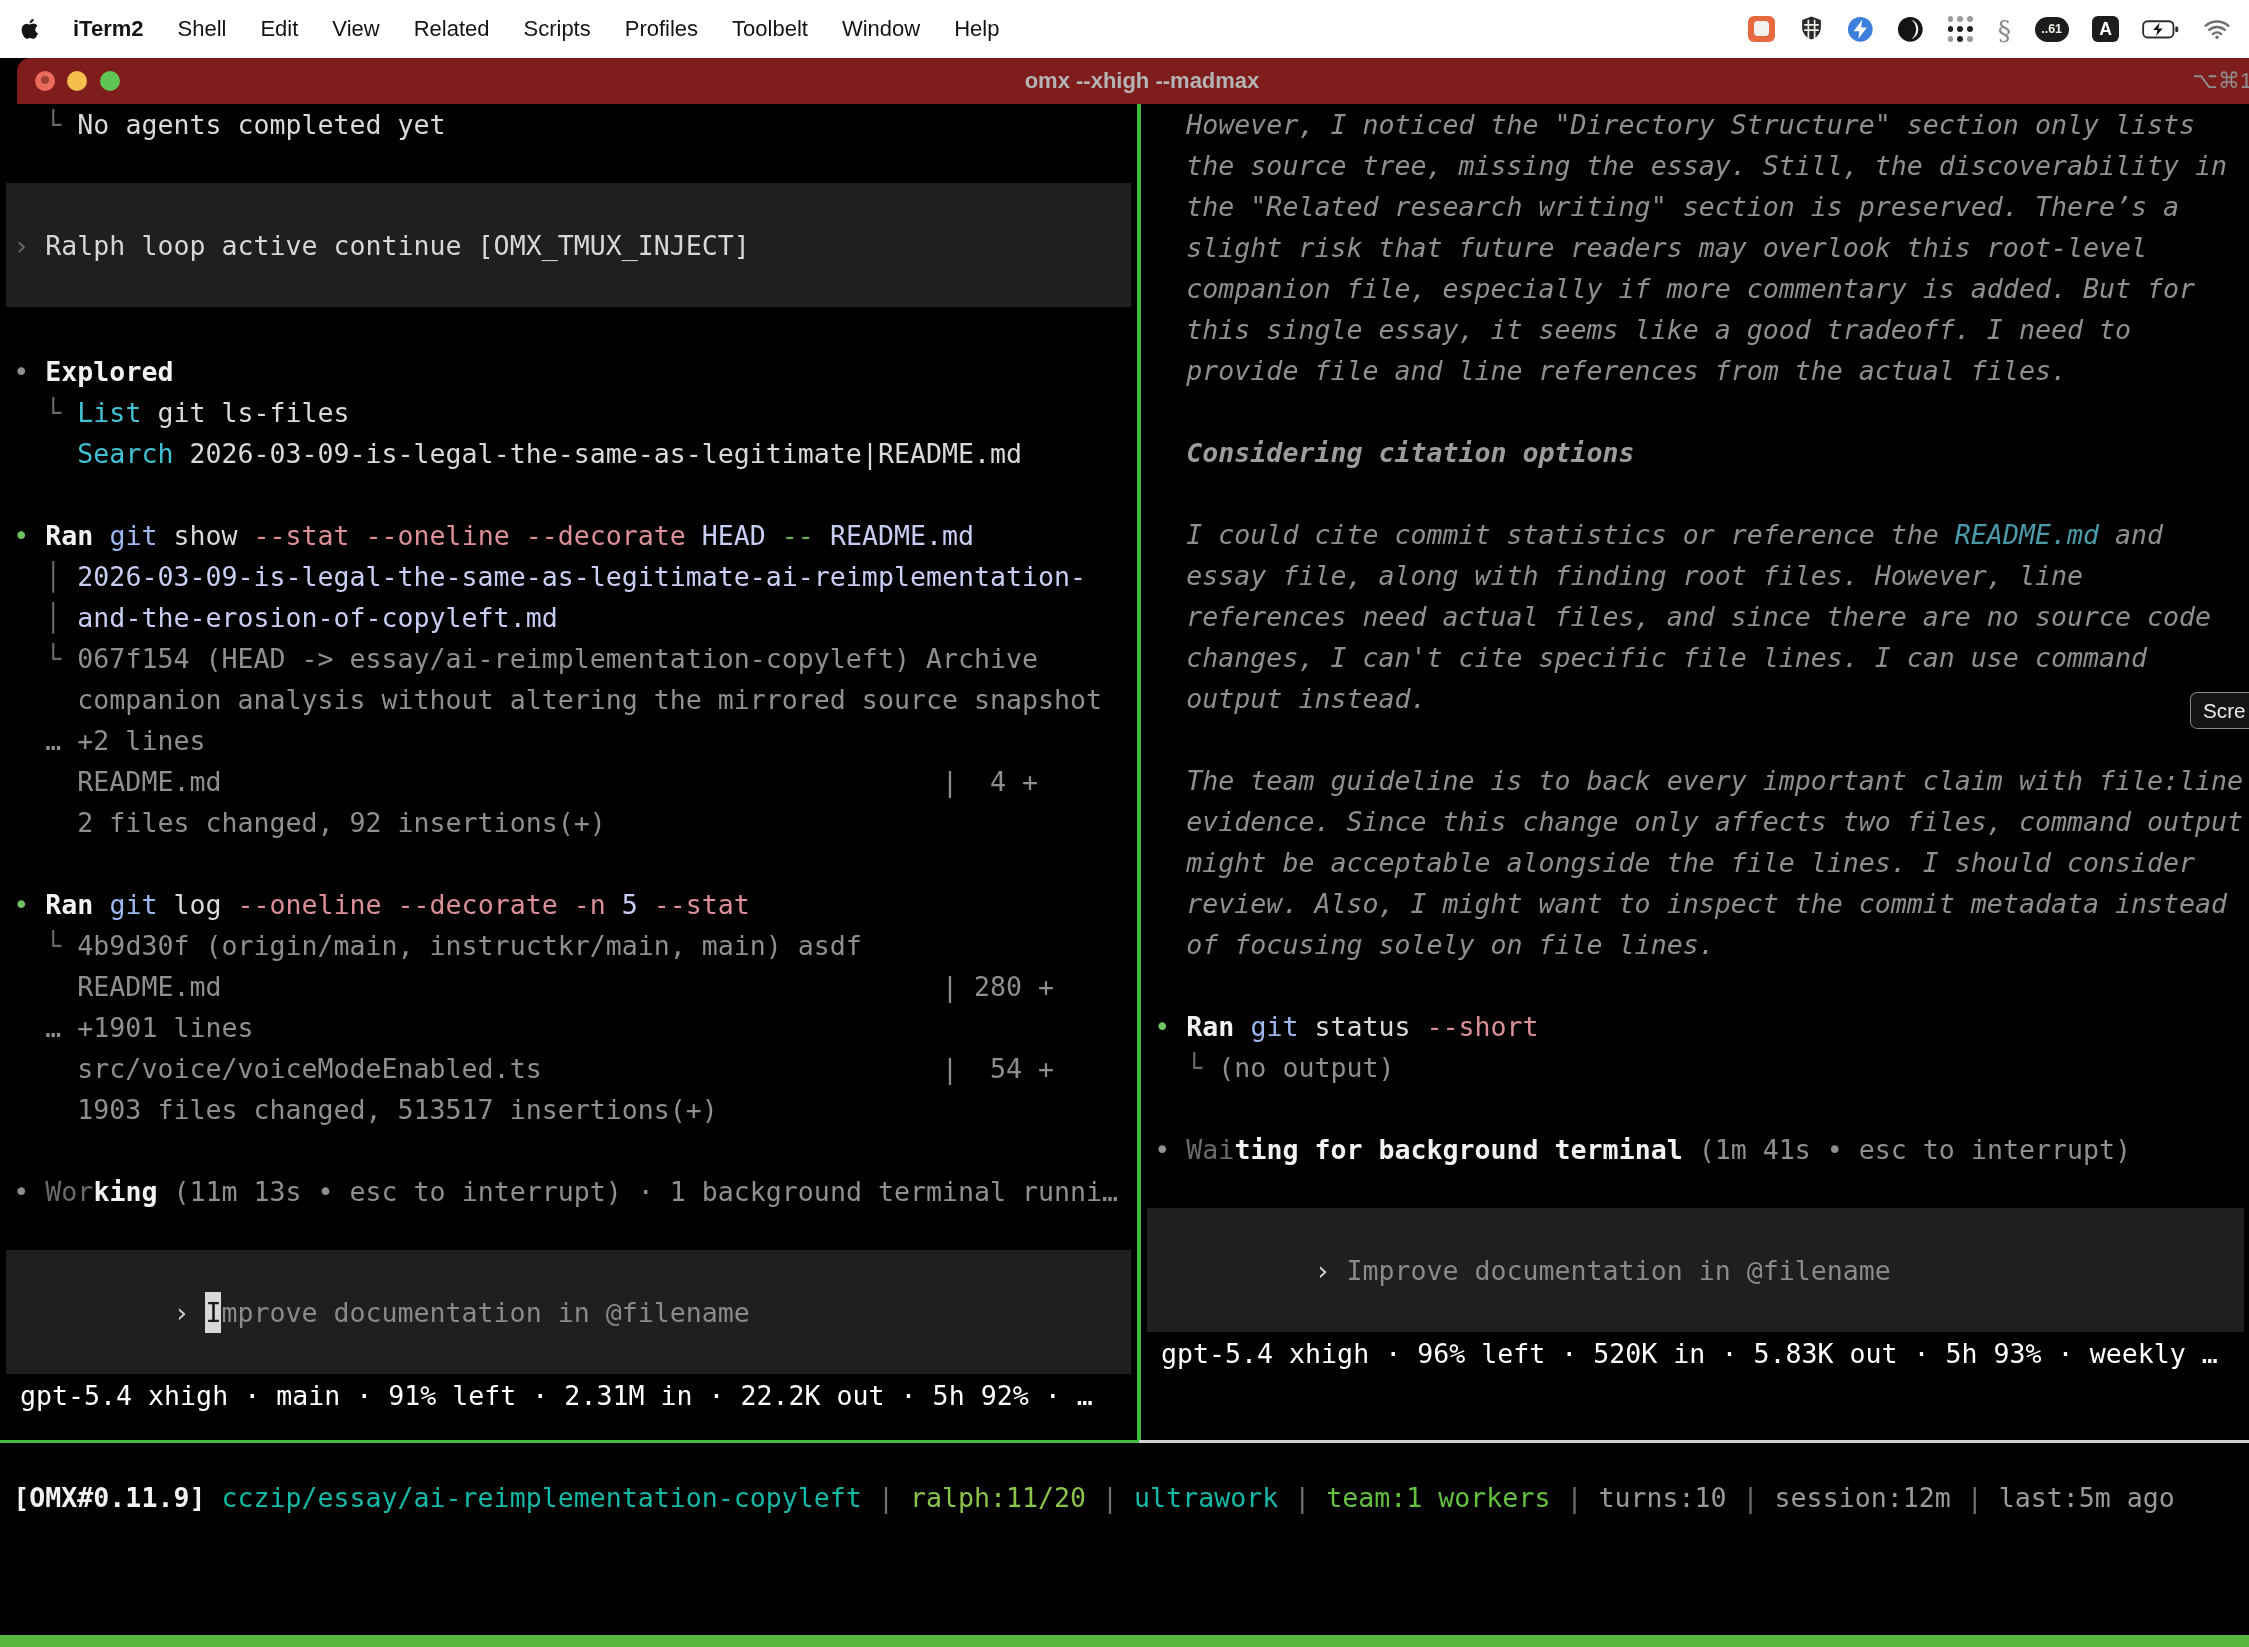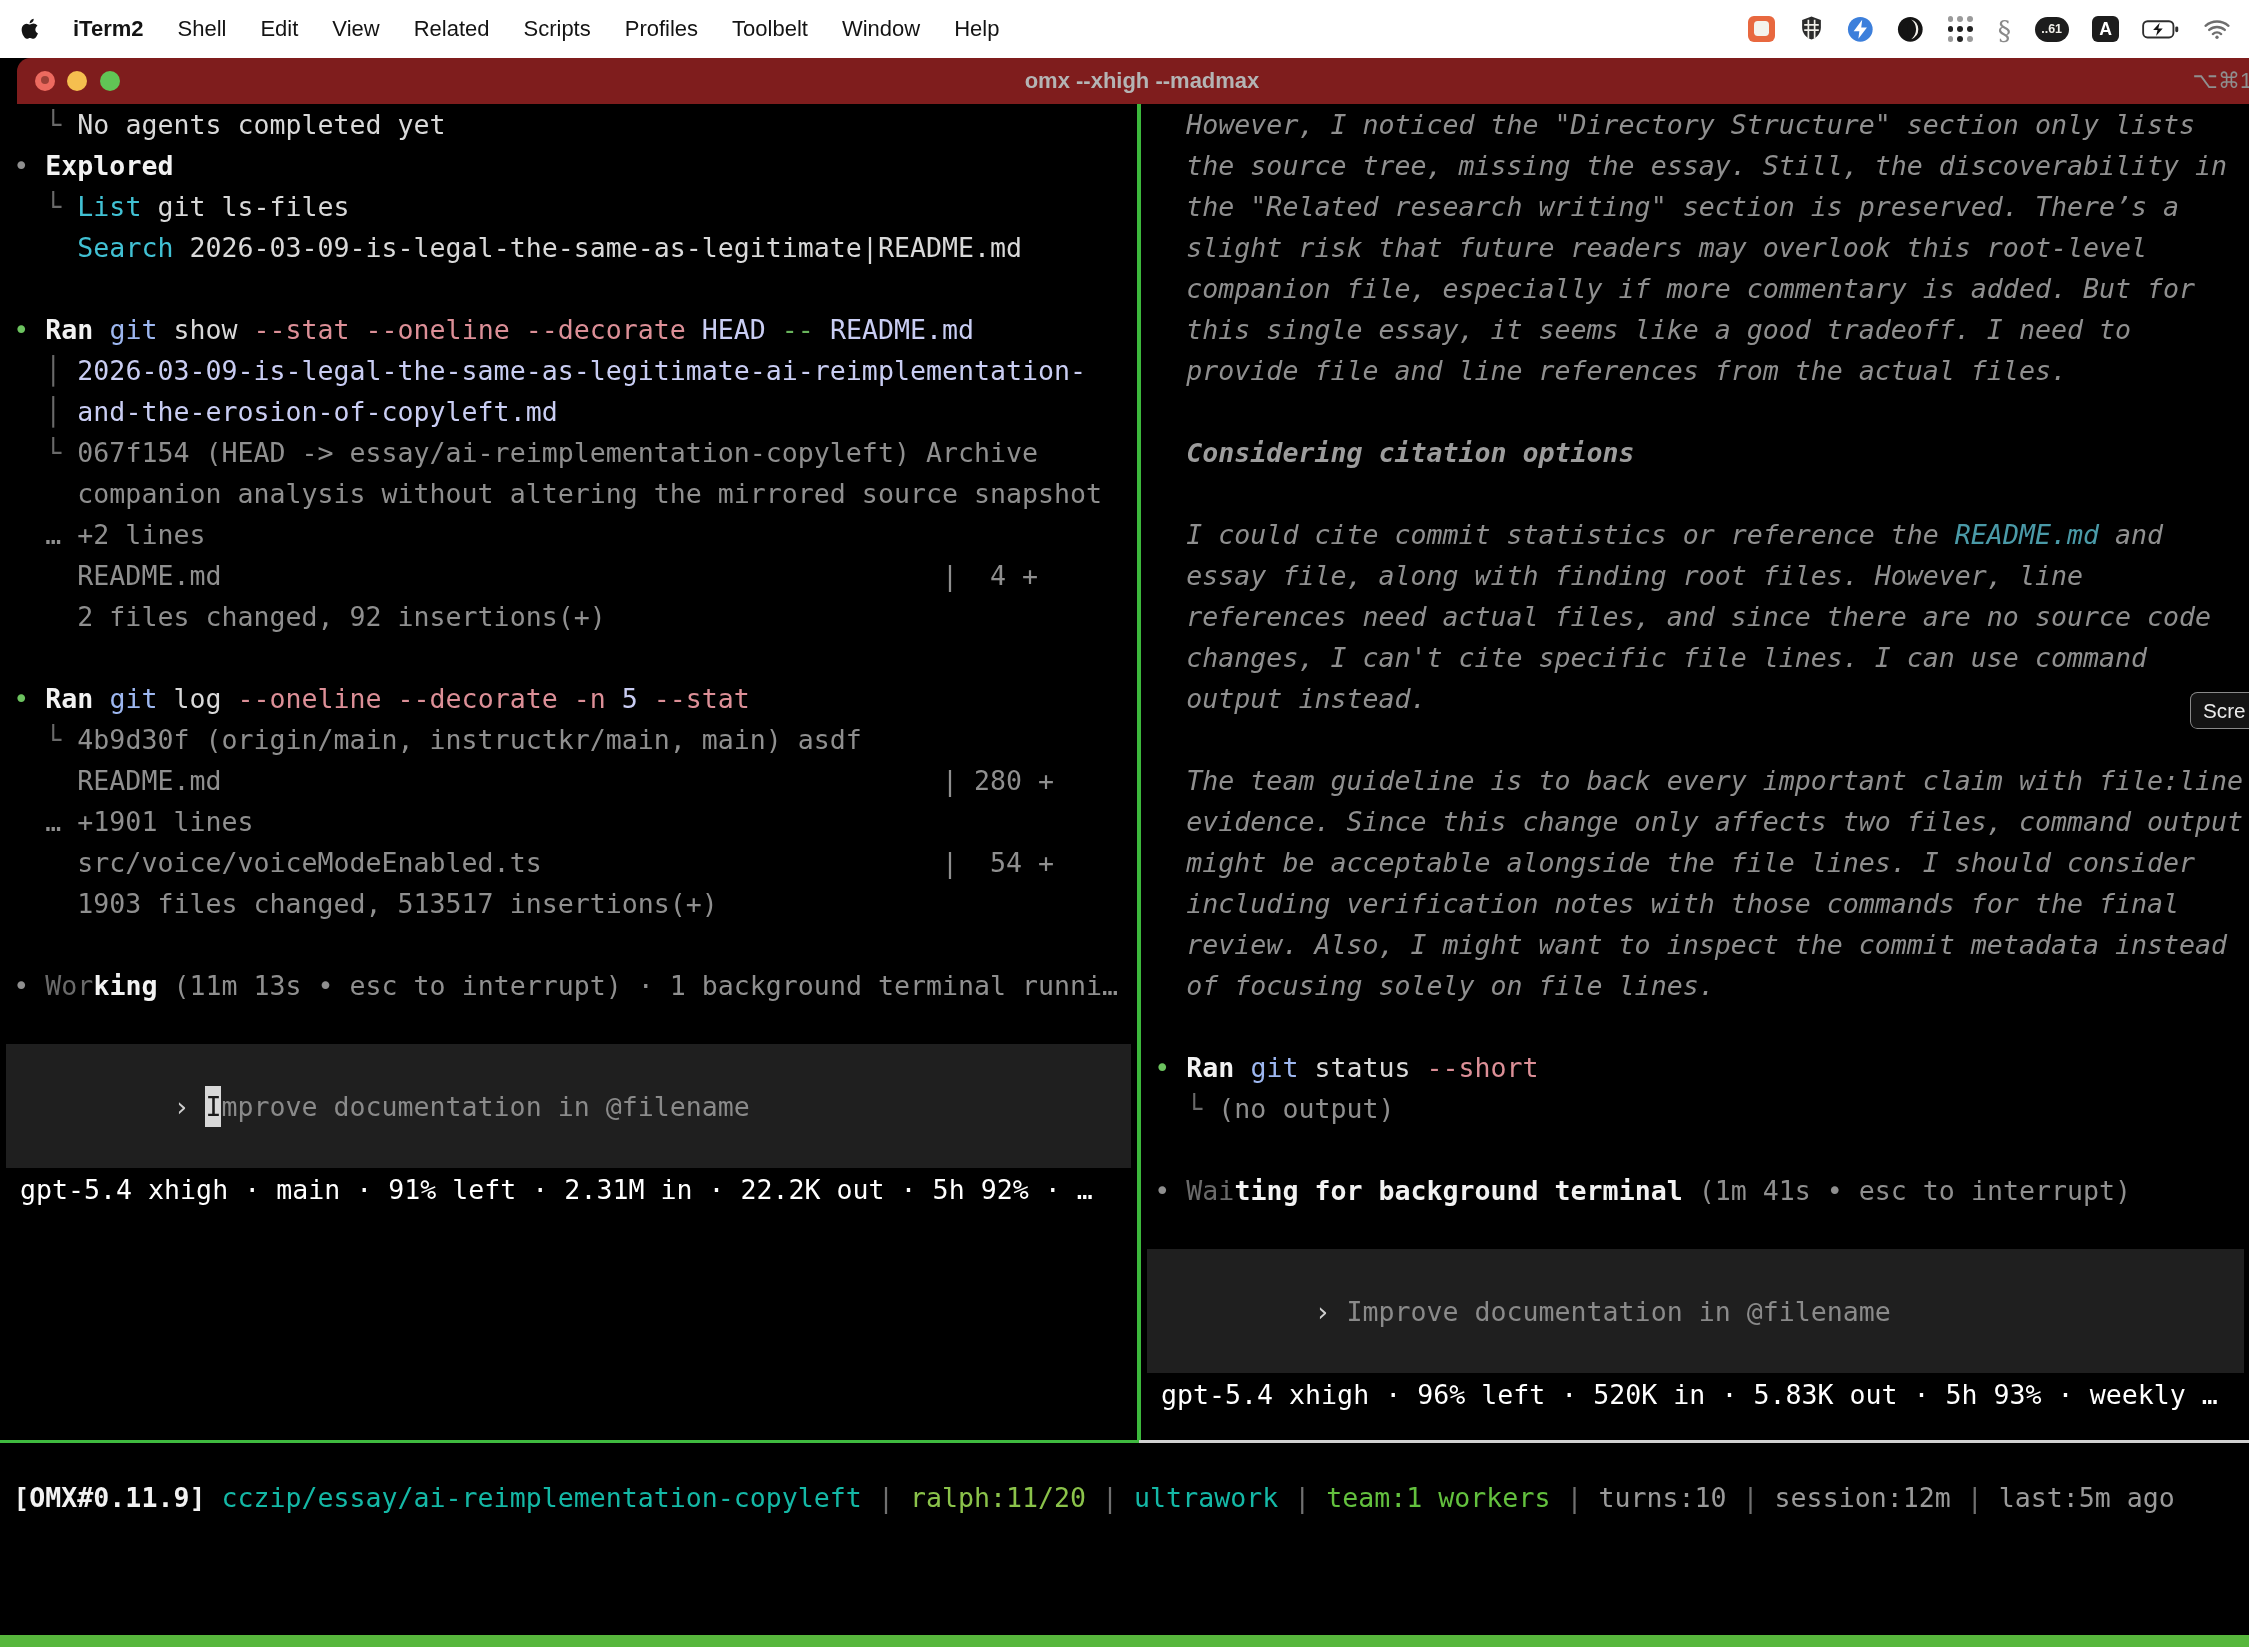--- a/index.html
+++ b/index.html
@@ -190,20 +190,23 @@
     </div>
     <div class="wtitle">omx --xhigh --madmax</div>
     <div class="wshortcut">⌥⌘1</div>
   </div>
 
   <div class="terminal">
 
     <div class="pane pane-left">
       <div id="rows-left">
           <div class="row"><span class="sg-dim">  └ </span><span class="sg-white">No agents completed yet</span></div>
+          <div class="inject-box">
+            <div class="row"><span class="sg-dim">› </span><span class="sg-boxtext">Ralph loop active continue [OMX_TMUX_INJECT]</span></div>
+          </div>
           <div class="row"><span class="sg-gray">• </span><span class="sg-bw">Explored</span></div>
           <div class="row"><span class="sg-dim">  └ </span><span class="sg-cyan">List </span><span class="sg-white">git ls-files</span></div>
           <div class="row"><span class="sg-white">    </span><span class="sg-cyan">Search </span><span class="sg-white">2026-03-09-is-legal-the-same-as-legitimate|README.md</span></div>
           <div class="row blank"></div>
           <div class="row"><span class="sg-gb">• </span><span class="sg-bw">Ran </span><span class="sg-blue">git </span><span class="sg-white">show </span><span class="sg-pink">--stat </span><span class="sg-pink">--oneline </span><span class="sg-pink">--decorate </span><span class="sg-lav">HEAD </span><span class="sg-green">-- </span><span class="sg-lav">README.md</span></div>
           <div class="row"><span class="sg-dim">  │ </span><span class="sg-lav">2026-03-09-is-legal-the-same-as-legitimate-ai-reimplementation-</span></div>
           <div class="row"><span class="sg-dim">  │ </span><span class="sg-lav">and-the-erosion-of-copyleft.md</span></div>
           <div class="row"><span class="sg-dim">  └ </span><span class="sg-gray">067f154 (HEAD -&gt; essay/ai-reimplementation-copyleft) Archive</span></div>
           <div class="row"><span class="sg-gray">    companion analysis without altering the mirrored source snapshot</span></div>
           <div class="row"><span class="sg-gray">  … +2 lines</span></div>
@@ -243,21 +246,20 @@
           <div class="row blank"></div>
           <div class="row"><span class="sg-it">  I could cite commit statistics or reference the </span><span class="sg-tealit">README.md</span><span class="sg-it"> and</span></div>
           <div class="row"><span class="sg-it">  essay file, along with finding root files. However, line</span></div>
           <div class="row"><span class="sg-it">  references need actual files, and since there are no source code</span></div>
           <div class="row"><span class="sg-it">  changes, I can't cite specific file lines. I can use command</span></div>
           <div class="row"><span class="sg-it">  output instead.</span></div>
           <div class="row blank"></div>
           <div class="row"><span class="sg-it">  The team guideline is to back every important claim with file:line</span></div>
           <div class="row"><span class="sg-it">  evidence. Since this change only affects two files, command output</span></div>
           <div class="row"><span class="sg-it">  might be acceptable alongside the file lines. I should consider</span></div>
-          <div class="row"><span class="sg-it">  including verification notes with those commands for the final</span></div>
           <div class="row"><span class="sg-it">  review. Also, I might want to inspect the commit metadata instead</span></div>
           <div class="row"><span class="sg-it">  of focusing solely on file lines.</span></div>
           <div class="row blank"></div>
           <div class="row"><span class="sg-gb">• </span><span class="sg-bw">Ran </span><span class="sg-blue">git </span><span class="sg-white">status </span><span class="sg-pink">--short</span></div>
           <div class="row"><span class="sg-dim">  └ </span><span class="sg-gray">(no output)</span></div>
           <div class="row blank"></div>
           <div class="row"><span class="sg-gray">• </span><span class="sg-dim">Wai</span><span class="sg-bw">ting for background terminal </span><span class="sg-gray">(1m 41s • esc to interrupt)</span></div>
         </div>
       <div class="prompt-box">
         <div class="iline">

